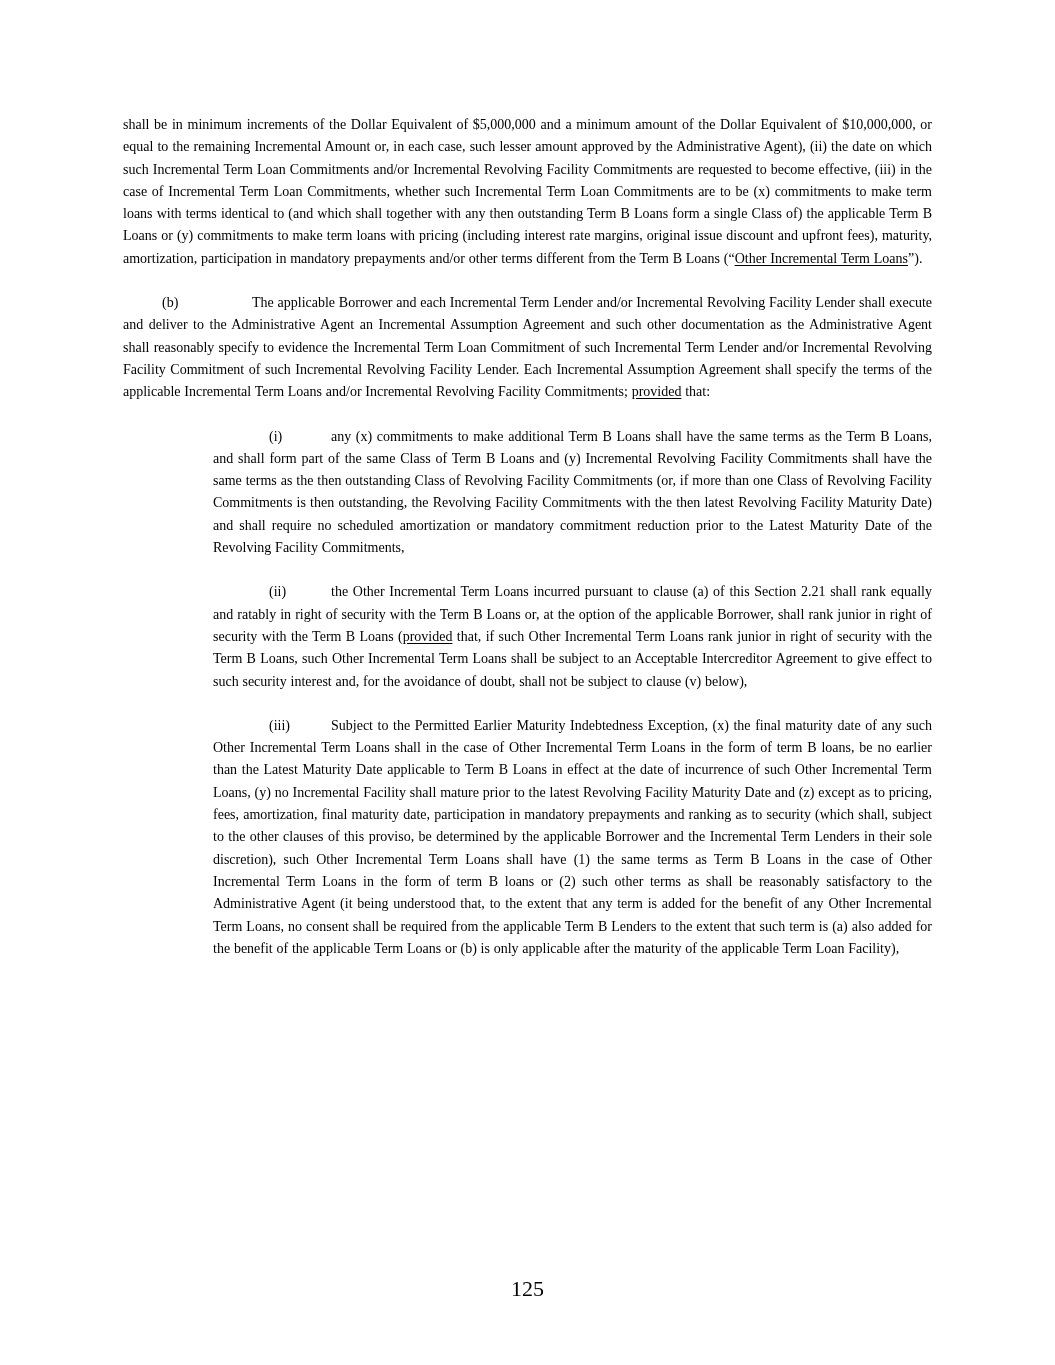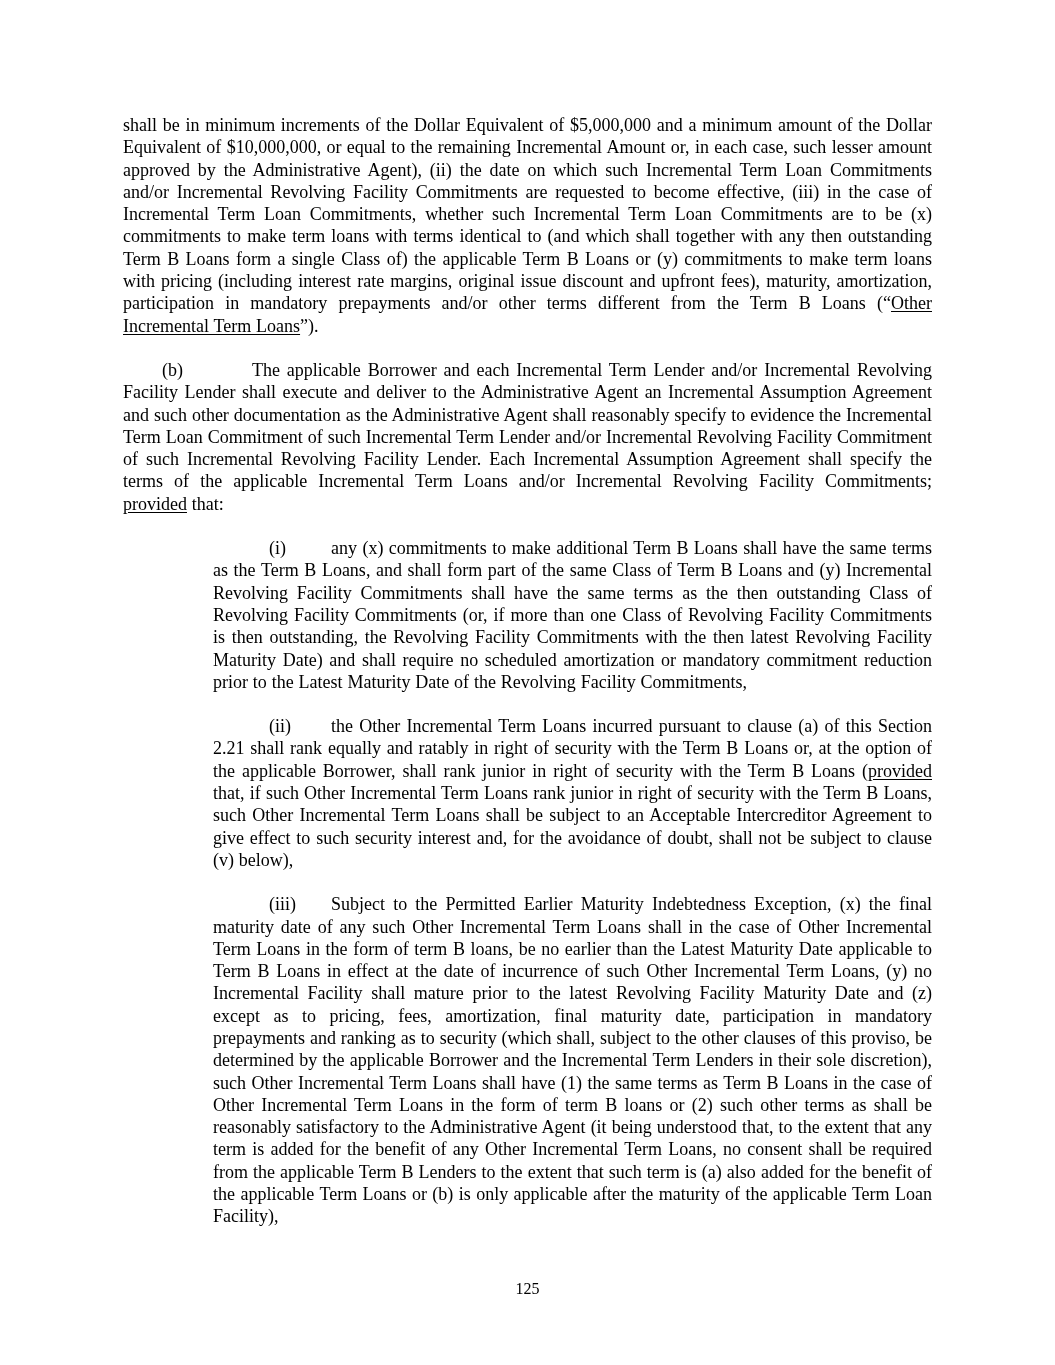--- a/index.html
+++ b/index.html
@@ -17,21 +17,21 @@
     overflow: hidden;
   }
   .content {
     position: absolute;
     left: 123px;
     top: 114px;
     width: 809px;
   }
   p.para {
     margin: 0 0 22px 0;
-    font-size: 18px;
+    font-size: 14px;
     line-height: 22.3px;
     text-align: justify;
     word-spacing: 0.02em;
   }
   
   p.sub {
     margin-left: 90px;
   }
   
   .pnum {
@@ -49,21 +49,21 @@
   .u {
     text-decoration: underline;
     text-underline-offset: 2px;
   }
   .page-number {
     position: absolute;
     top: 1278px;
     left: 0;
     width: 100%;
     text-align: center;
-    font-size: 16px;
+    font-size: 22px;
     line-height: 22px;
   }
 </style>
 </head>
 <body>
 
 <div class="page">
   <div class="content">
     <p class="para"><span>shall be in minimum increments of the Dollar Equivalent of $5,000,000 and a minimum amount of the Dollar Equivalent of $10,000,000, or equal to the remaining Incremental Amount or, in each case, such lesser amount approved by the Administrative Agent), (ii) the date on which such Incremental Term Loan Commitments and/or Incremental Revolving Facility Commitments are requested to become effective, (iii) in the case of Incremental Term Loan Commitments, whether such Incremental Term Loan Commitments are to be (x) commitments to make term loans with terms identical to (and which shall together with any then outstanding Term B Loans form a single Class of) the applicable Term B Loans or (y) commitments to make term loans with pricing (including interest rate margins, original issue discount and upfront fees), maturity, amortization, participation in mandatory prepayments and/or other terms different from the Term B Loans (“</span><span class="u">Other Incremental Term Loans</span><span>”).</span></p>
     <p class="para para-b"><span class="pnum">(b)</span><span>The applicable Borrower and each Incremental Term Lender and/or Incremental Revolving Facility Lender shall execute and deliver to the Administrative Agent an Incremental Assumption Agreement and such other documentation as the Administrative Agent shall reasonably specify to evidence the Incremental Term Loan Commitment of such Incremental Term Lender and/or Incremental Revolving Facility Commitment of such Incremental Revolving Facility Lender. Each Incremental Assumption Agreement shall specify the terms of the applicable Incremental Term Loans and/or Incremental Revolving Facility Commitments; </span><span class="u">provided</span><span> that:</span></p>

